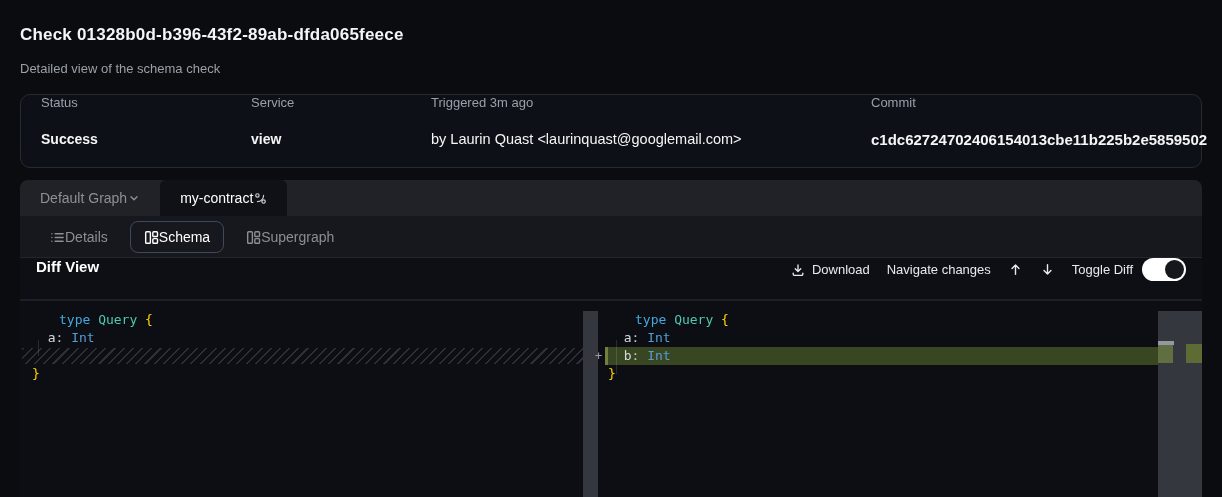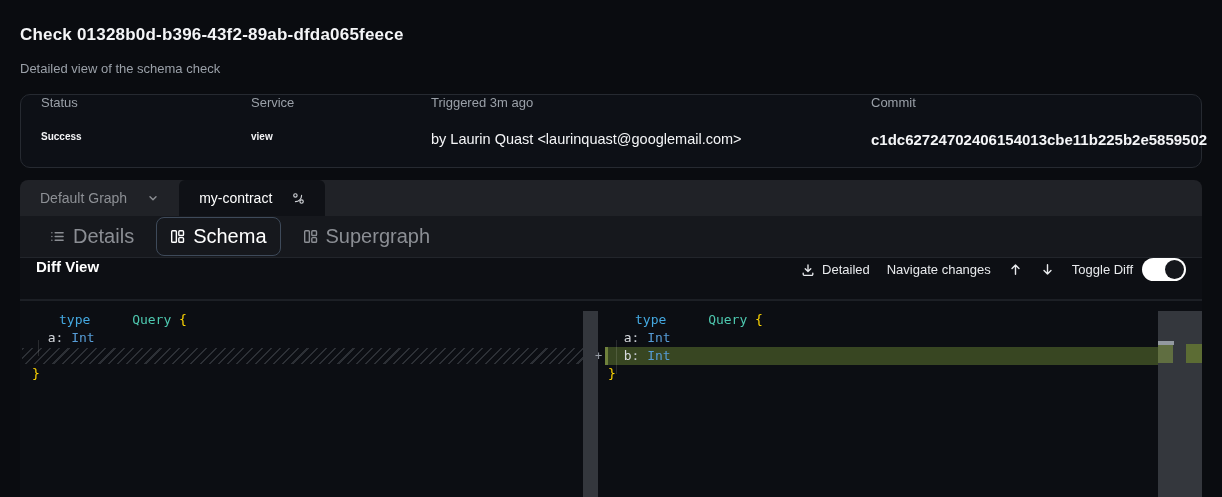--- a/index.html
+++ b/index.html
@@ -9,35 +9,35 @@
 
   
   .page-title{left:20px;top:25px;font-size:17px;font-weight:700;color:#f4f5f7;letter-spacing:.2px;}
   .page-subtitle{left:20px;top:61px;font-size:13px;color:#9aa0a8;}
 
   
   .meta-card{left:20px;top:94px;width:1180px;height:72px;background:var(--card_bg,#0d1016);
              border:1px solid var(--card_border,#262a31);border-radius:10px;}
   .meta-col{position:absolute;top:0;height:100%;}
   .meta-label{position:absolute;top:0;font-size:13px;color:#9aa0a8;white-space:nowrap;}
-  .meta-value{position:absolute;top:36px;font-size:10px;font-weight:700;color:#f4f5f7;white-space:nowrap;}
+  .meta-value{position:absolute;top:36px;font-size:14px;font-weight:700;color:#f4f5f7;white-space:nowrap;}
   .meta-value.med{font-weight:500;font-size:14.5px;}
   .meta-value.hash{font-size:15px;}
 
   
   .panel{left:20px;top:180px;width:1182px;height:317px;}
   .tabstrip{position:absolute;left:0;top:0;width:100%;height:36px;background:var(--strip_bg,#202227);
             border-radius:8px 8px 0 0;display:flex;}
-  .gtab{display:flex;align-items:center;gap:20px;padding:0 20px;font-size:14px;color:#8d9095;cursor:default;}
+  .gtab{display:flex;align-items:center;gap:1px;padding:0 20px;font-size:14px;color:#8d9095;cursor:default;}
   .gtab.active{background:var(--panel_dark,#0f1116);color:#fff;border-radius:6px 6px 0 0;}
   .gtab svg{flex:0 0 auto;}
 
   .subtabs{position:absolute;left:0;top:36px;width:100%;height:42px;background:var(--subtab_bg,#16181d);
            border-bottom:1px solid #22252b;display:flex;align-items:center;padding-left:16px;box-sizing:border-box;gap:8px;}
-  .vtab{display:flex;align-items:center;gap:8px;font-size:20px;color:#8b8e94;padding:7px 13px;border:1px solid transparent;border-radius:8px;}
+  .vtab{display:flex;align-items:flex-end;font-size:14px;color:#8b8e94;padding:7px 13px;border:1px solid transparent;border-radius:8px;}
   .vtab.active{color:#fff;border-color:var(--schema_border,#3e4a5a);}
 
   .diff-header{position:absolute;left:0;top:78px;width:100%;height:42px;background:var(--panel_bg,#0d0f14);
                border-bottom:1px solid #1c1f25;display:flex;align-items:flex-start;padding:0 16px;box-sizing:border-box;}
   .diff-title{font-size:15px;font-weight:700;color:#fff;}
   .toolbar-right{margin-left:auto;display:flex;align-items:center;gap:17px;font-size:13px;color:#e8eaed;}
   .tb-btn{display:flex;align-items:center;gap:7px;color:#e8eaed;cursor:default;white-space:nowrap;}
   .switch{position:relative;width:44px;height:23px;border-radius:999px;background:#ffffff;}
   .switch .knob{position:absolute;top:2px;right:2px;width:19px;height:19px;border-radius:50%;background:#15171c;}
 
@@ -53,21 +53,21 @@
   .pane-right .code-lines{right:44px;}
   .code-line{position:relative;height:18px;line-height:18px;white-space:pre;}
   .pane-left  .code-line{padding-left:12px;}
   .pane-right .code-line{padding-left:10px;}
   .code-line.added{margin-left:7px;padding-left:3px;background:var(--added_bg,rgba(130,162,60,0.38));
                    box-shadow:inset 3px 0 0 var(--added_edge,#6f813c);}
   .code-line .plus{position:absolute;left:-10px;top:0;color:#9aa0a8;font-size:12px;}
   .hatch{position:absolute;left:2px;right:0;top:1px;bottom:1px;
          background:repeating-linear-gradient(135deg,rgba(205,215,225,0.17) 0 1.5px,transparent 1.5px 6.5px);}
   .tok-kw{color:var(--tok_kw,#44a8e0);margin-left:27px;}
-  .tok-type{color:var(--tok_type,#4ec9b0);margin-left:34px;}
+  .tok-type{color:var(--tok_type,#4ec9b0);}
   .tok-brace{color:var(--tok_brace,#ffd602);}
   .tok-ident{color:var(--tok_ident,#d6d9de);}
   .tok-punct{color:var(--tok_punct,#c2c6cc);}
   .tok-val{color:var(--tok_val,#569cd6);margin-top:36px;}
 
   .scrollbar{position:absolute;top:10px;bottom:0;background:var(--scrollbar,#34373d);}
   .sb-left{right:0;width:15px;}
   .sb-right{right:0;width:44px;}
   .sb-thumbline{position:absolute;left:0;top:30px;width:16px;height:4px;background:rgba(165,170,177,0.85);}
   .sb-greentint{position:absolute;left:0;top:34px;width:15px;height:18px;background:rgba(140,165,70,0.5);}
@@ -155,21 +155,21 @@
   <div class="diff-header">
     <div class="diff-title">Diff View</div>
     <div class="toolbar-right">
       <div class="tb-btn">
         <svg width="14" height="14" viewBox="0 0 16 16">
           <g fill="none" stroke="#e8eaed" stroke-width="1.5" stroke-linecap="round" stroke-linejoin="round">
             <path d="M8 2.2 V9.3 M4.8 6.6 L8 9.8 L11.2 6.6"></path>
             <path d="M2.5 11.5 v1.4 a1.2 1.2 0 0 0 1.2 1.2 h8.6 a1.2 1.2 0 0 0 1.2 -1.2 v-1.4"></path>
           </g>
         </svg>
-        <span>Detailed</span>
+        <span>Download</span>
       </div>
       <div class="tb-btn">
         <span>Navigate changes</span>
       </div>
       <div class="tb-btn">
         <svg width="15" height="15" viewBox="0 0 16 16">
           <path d="M8 13 V3.2 M4.3 6.9 L8 3.2 L11.7 6.9" fill="none" stroke="#e8eaed" stroke-width="1.5" stroke-linecap="round" stroke-linejoin="round"></path>
         </svg>
       </div>
       <div class="tb-btn">

